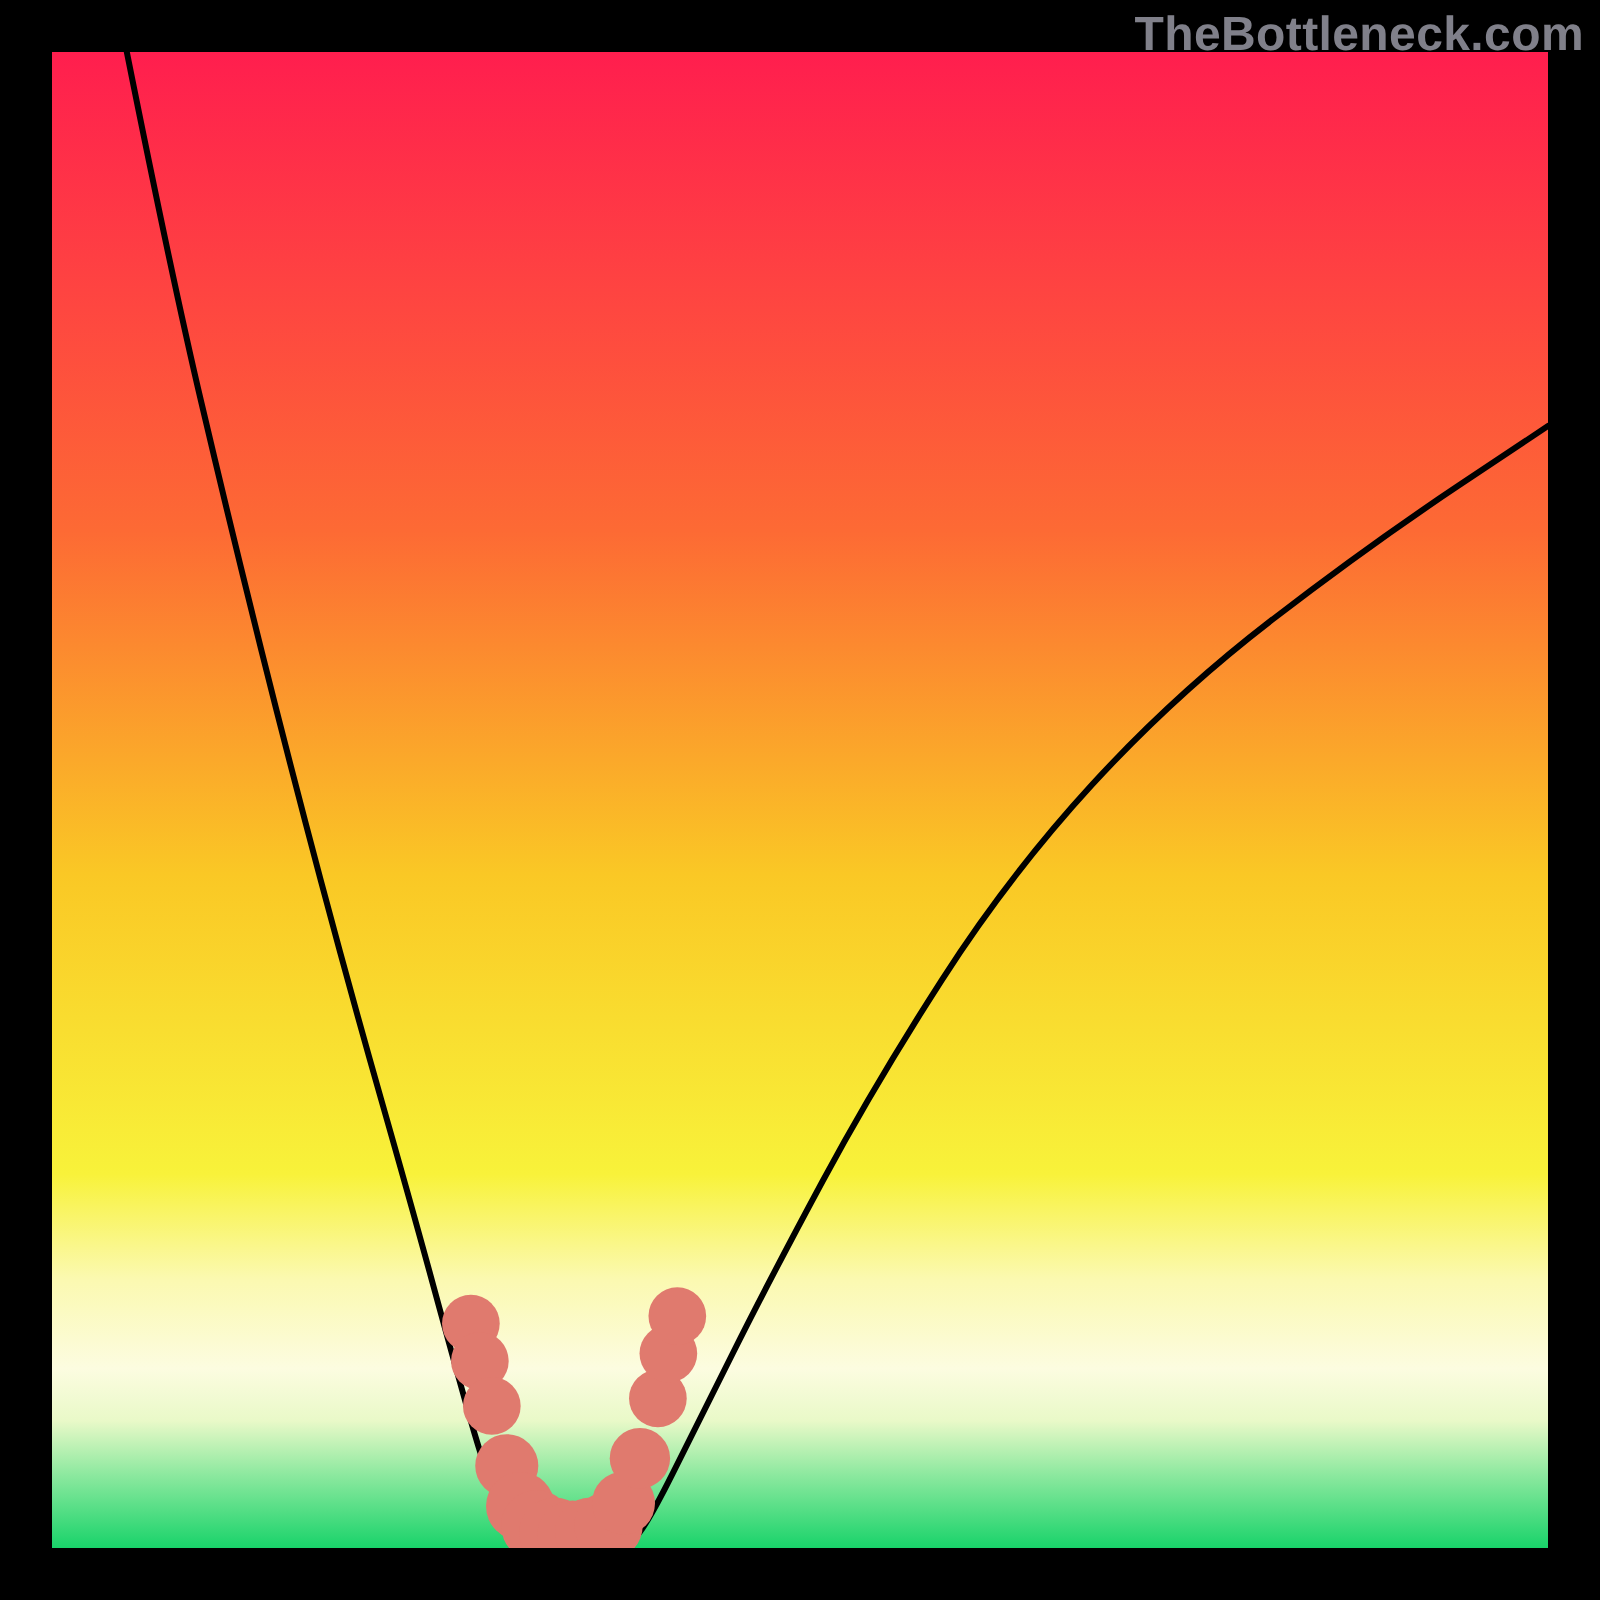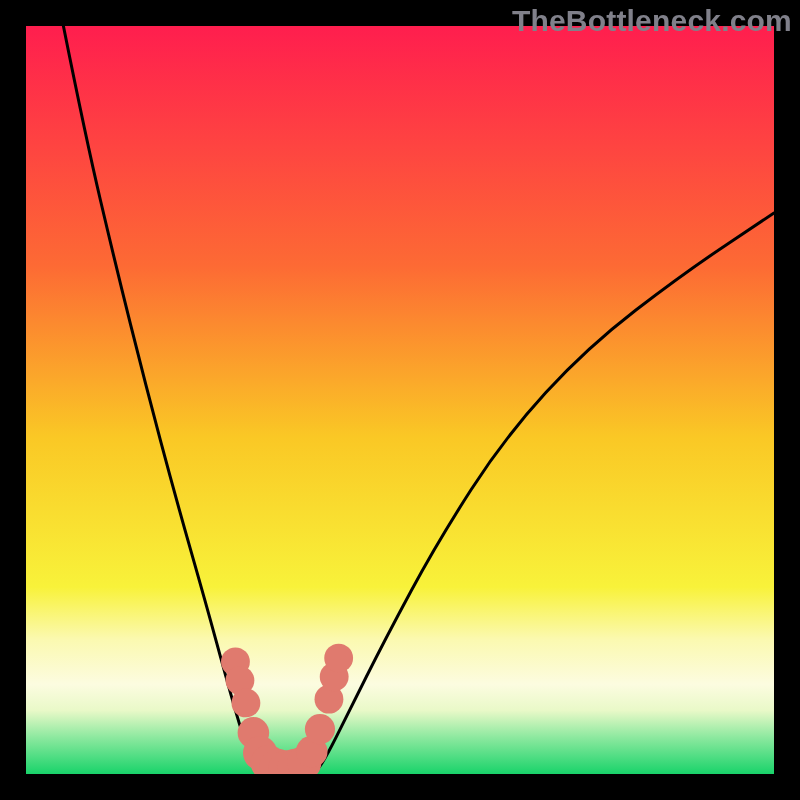--- a/index.html
+++ b/index.html
@@ -23,21 +23,21 @@
     left: 0;
     top: 0;
     width: 748px;
     height: 748px;
   }
   .watermark {
     position: absolute;
     top: 4px;
     right: 8px;
     font-family: Arial, Helvetica, sans-serif;
-    font-size: 30px;
+    font-size: 24px;
     font-weight: 600;
     color: #80808a;
     letter-spacing: 0.2px;
   }
 </style>
 </head>
 <body>
 
 <div class="frame">
   <svg class="plot" viewBox="0 0 748 748" preserveAspectRatio="none">

